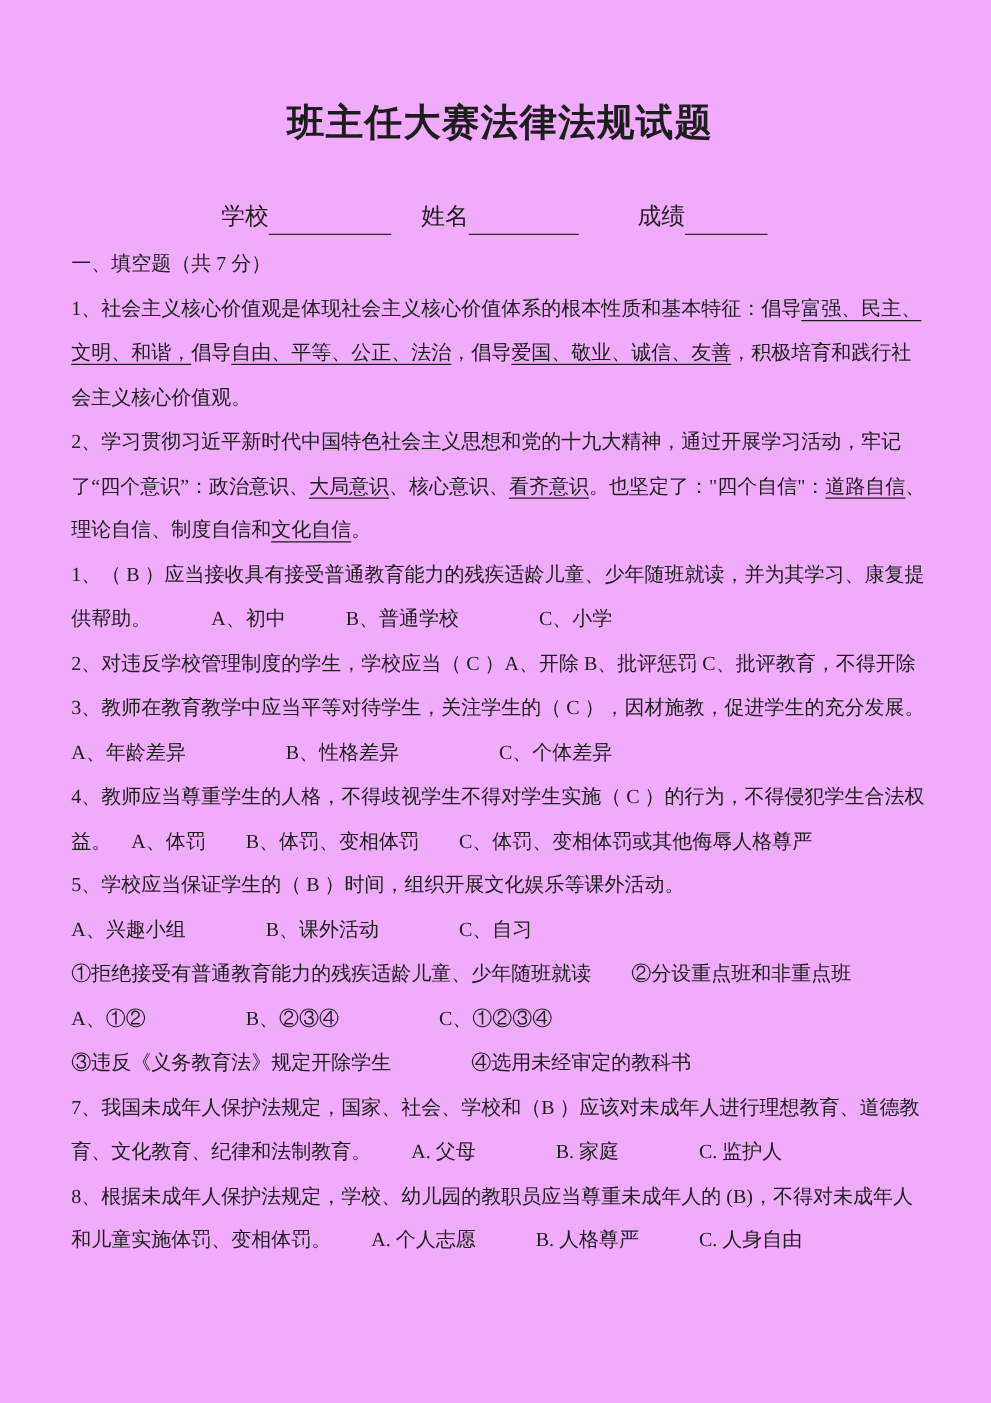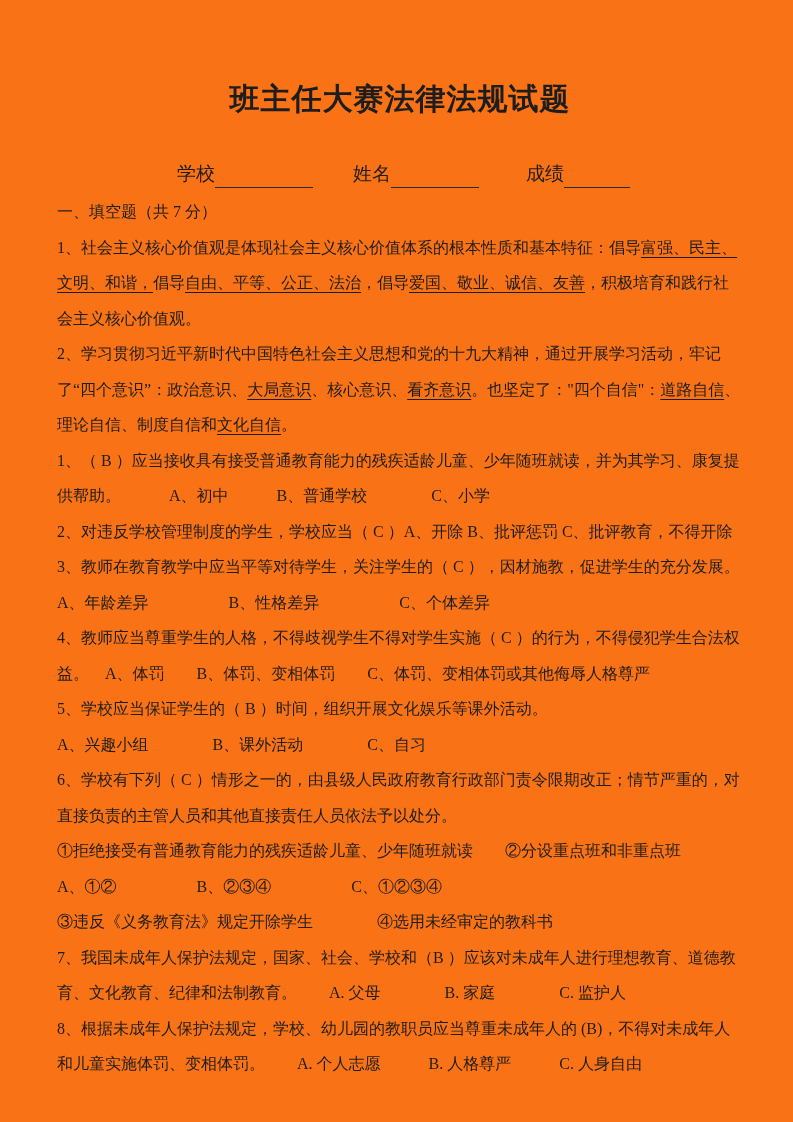--- a/index.html
+++ b/index.html
@@ -5,21 +5,21 @@
   html, body {
     margin: 0;
     padding: 0;
     background: #ffffff;
   }
   .page {
     position: relative;
     width: 793px;
     height: 1122px;
     margin: 0 auto;
-    background: #f97316;
+    background: #f0abfc;
     box-sizing: border-box;
     padding: 80px 50px 0 57px;
     font-family: "Liberation Serif", "DejaVu Serif", serif;
     color: #1d1d1d;
     overflow: hidden;
   }
   .title {
     margin: 0;
     font-size: 30px;
     line-height: 38px;
@@ -32,21 +32,21 @@
     align-items: flex-end;
     margin: 42px 0 6px 120px;
     font-size: 19px;
     line-height: 28px;
     font-family: Liberation Serif, serif;
   }
   .field {
     display: inline-flex;
     align-items: flex-end;
   }
-  .field + .field { margin-left: 40px; }
+  .field + .field { margin-left: 24px; }
   .field:nth-of-type(3) { margin-left: 47px; }
   .blank {
     display: inline-block;
     border-bottom: 1.5px solid #2a2a2a;
     height: 24px;
     box-sizing: border-box;
   }
   .field:nth-of-type(1) .blank { width: 98px; }
   .field:nth-of-type(2) .blank { width: 88px; }
   .field:nth-of-type(3) .blank { width: 66px; }
@@ -88,20 +88,19 @@
       <p class="para"><span>一、填空题（共 7 分）</span></p>
       <p class="para"><span>1、社会主义核心价值观是体现社会主义核心价值体系的根本性质和基本特征：倡导</span><span class="u">富强、民主、文明、和谐，</span><span>倡导</span><span class="u">自由、平等、公正、法治</span><span>，倡导</span><span class="u">爱国、敬业、诚信、友善</span><span>，积极培育和践行社会主义核心价值观。</span></p>
       <p class="para"><span>2、学习贯彻习近平新时代中国特色社会主义思想和党的十九大精神，通过开展学习活动，牢记了“四个意识”：政治意识、</span><span class="u">大局意识</span><span>、核心意识、</span><span class="u">看齐意识</span><span>。也坚定了："四个自信"：</span><span class="u">道路自信</span><span>、理论自信、制度自信和</span><span class="u">文化自信</span><span>。</span></p>
       <p class="para"><span>1、（ B ）应当接收具有接受普通教育能力的残疾适龄儿童、少年随班就读，并为其学习、康复提供帮助。　　　A、初中　　　B、普通学校　　　　C、小学</span></p>
       <p class="para"><span>2、对违反学校管理制度的学生，学校应当（ C ）A、开除 B、批评惩罚 C、批评教育，不得开除</span></p>
       <p class="para"><span>3、教师在教育教学中应当平等对待学生，关注学生的（ C ），因材施教，促进学生的充分发展。</span></p>
       <p class="para"><span>A、年龄差异　　　　　B、性格差异　　　　　C、个体差异</span></p>
       <p class="para"><span>4、教师应当尊重学生的人格，不得歧视学生不得对学生实施（ C ）的行为，不得侵犯学生合法权益。　A、体罚　　B、体罚、变相体罚　　C、体罚、变相体罚或其他侮辱人格尊严</span></p>
       <p class="para"><span>5、学校应当保证学生的（ B ）时间，组织开展文化娱乐等课外活动。</span></p>
       <p class="para"><span>A、兴趣小组　　　　B、课外活动　　　　C、自习</span></p>
-      <p class="para"><span>6、学校有下列（ C ）情形之一的，由县级人民政府教育行政部门责令限期改正；情节严重的，对直接负责的主管人员和其他直接责任人员依法予以处分。</span></p>
       <p class="para"><span>①拒绝接受有普通教育能力的残疾适龄儿童、少年随班就读　　②分设重点班和非重点班</span></p>
       <p class="para"><span>A、①②　　　　　B、②③④　　　　　C、①②③④</span></p>
       <p class="para"><span>③违反《义务教育法》规定开除学生　　　　④选用未经审定的教科书</span></p>
       <p class="para"><span>7、我国未成年人保护法规定，国家、社会、学校和（B ）应该对未成年人进行理想教育、道德教育、文化教育、纪律和法制教育。　　A. 父母　　　　B. 家庭　　　　C. 监护人</span></p>
       <p class="para"><span>8、根据未成年人保护法规定，学校、幼儿园的教职员应当尊重未成年人的 (B)，不得对未成年人和儿童实施体罚、变相体罚。　　A. 个人志愿　　　B. 人格尊严　　　C. 人身自由</span></p>
     </div>
 </div>
 
 </body></html>

